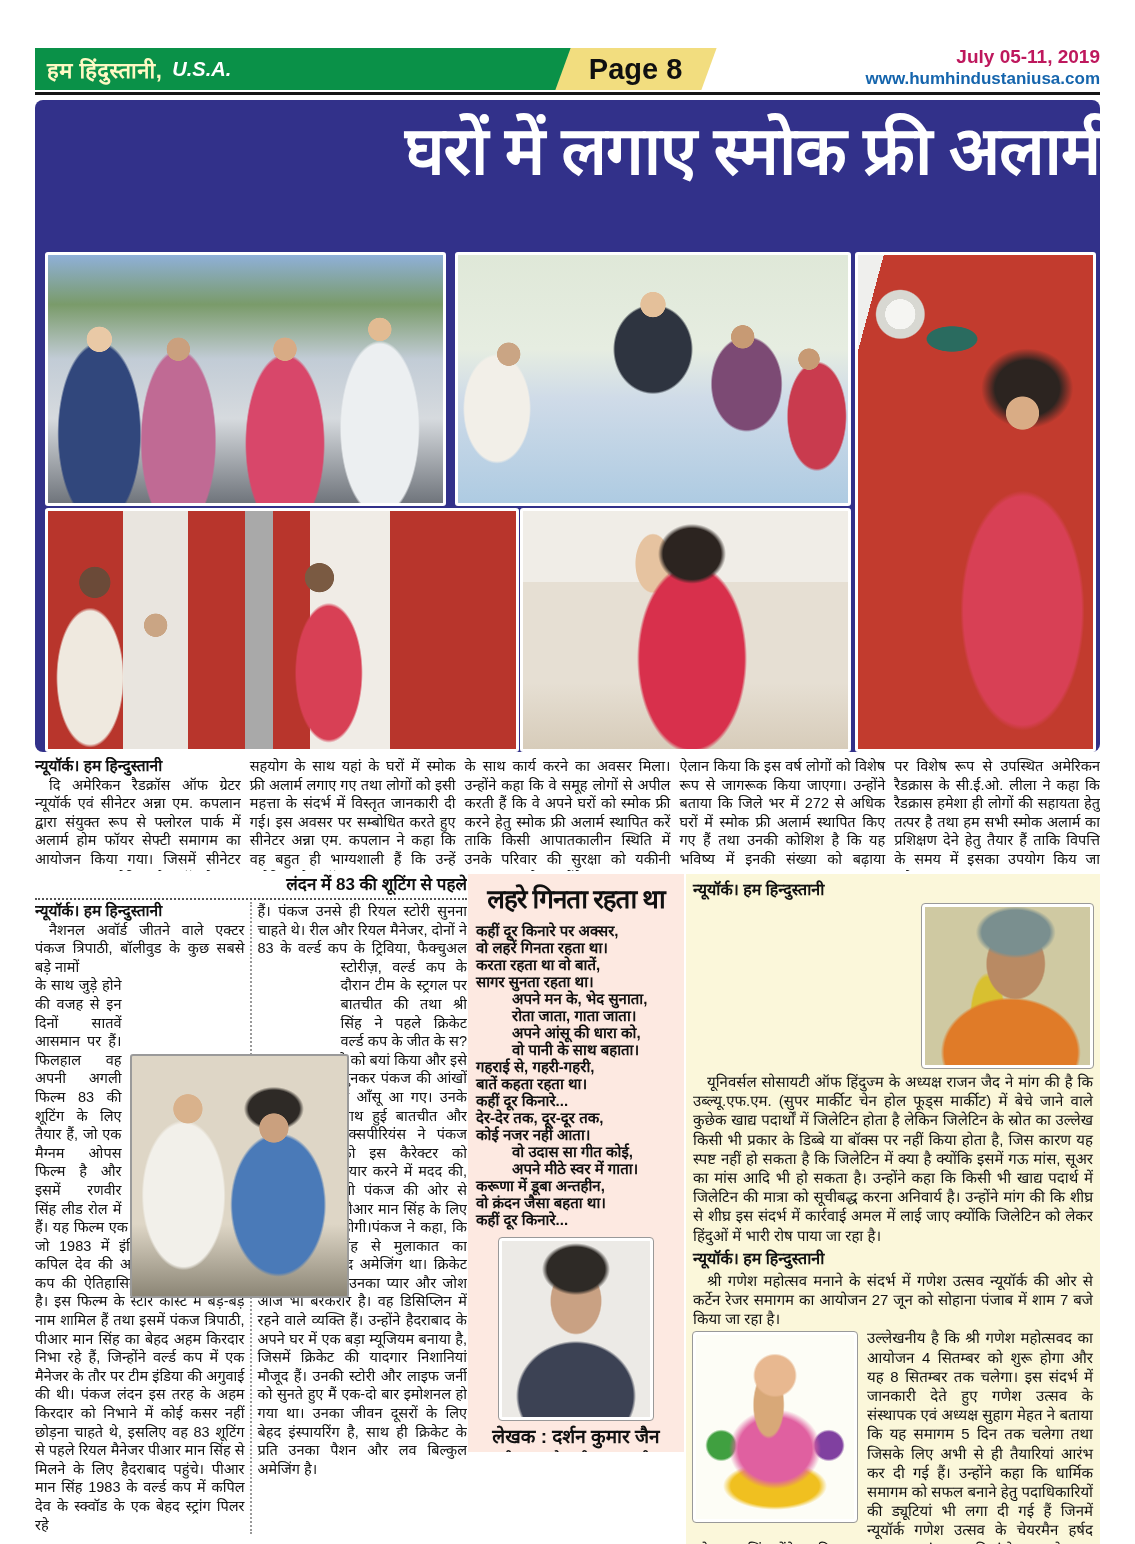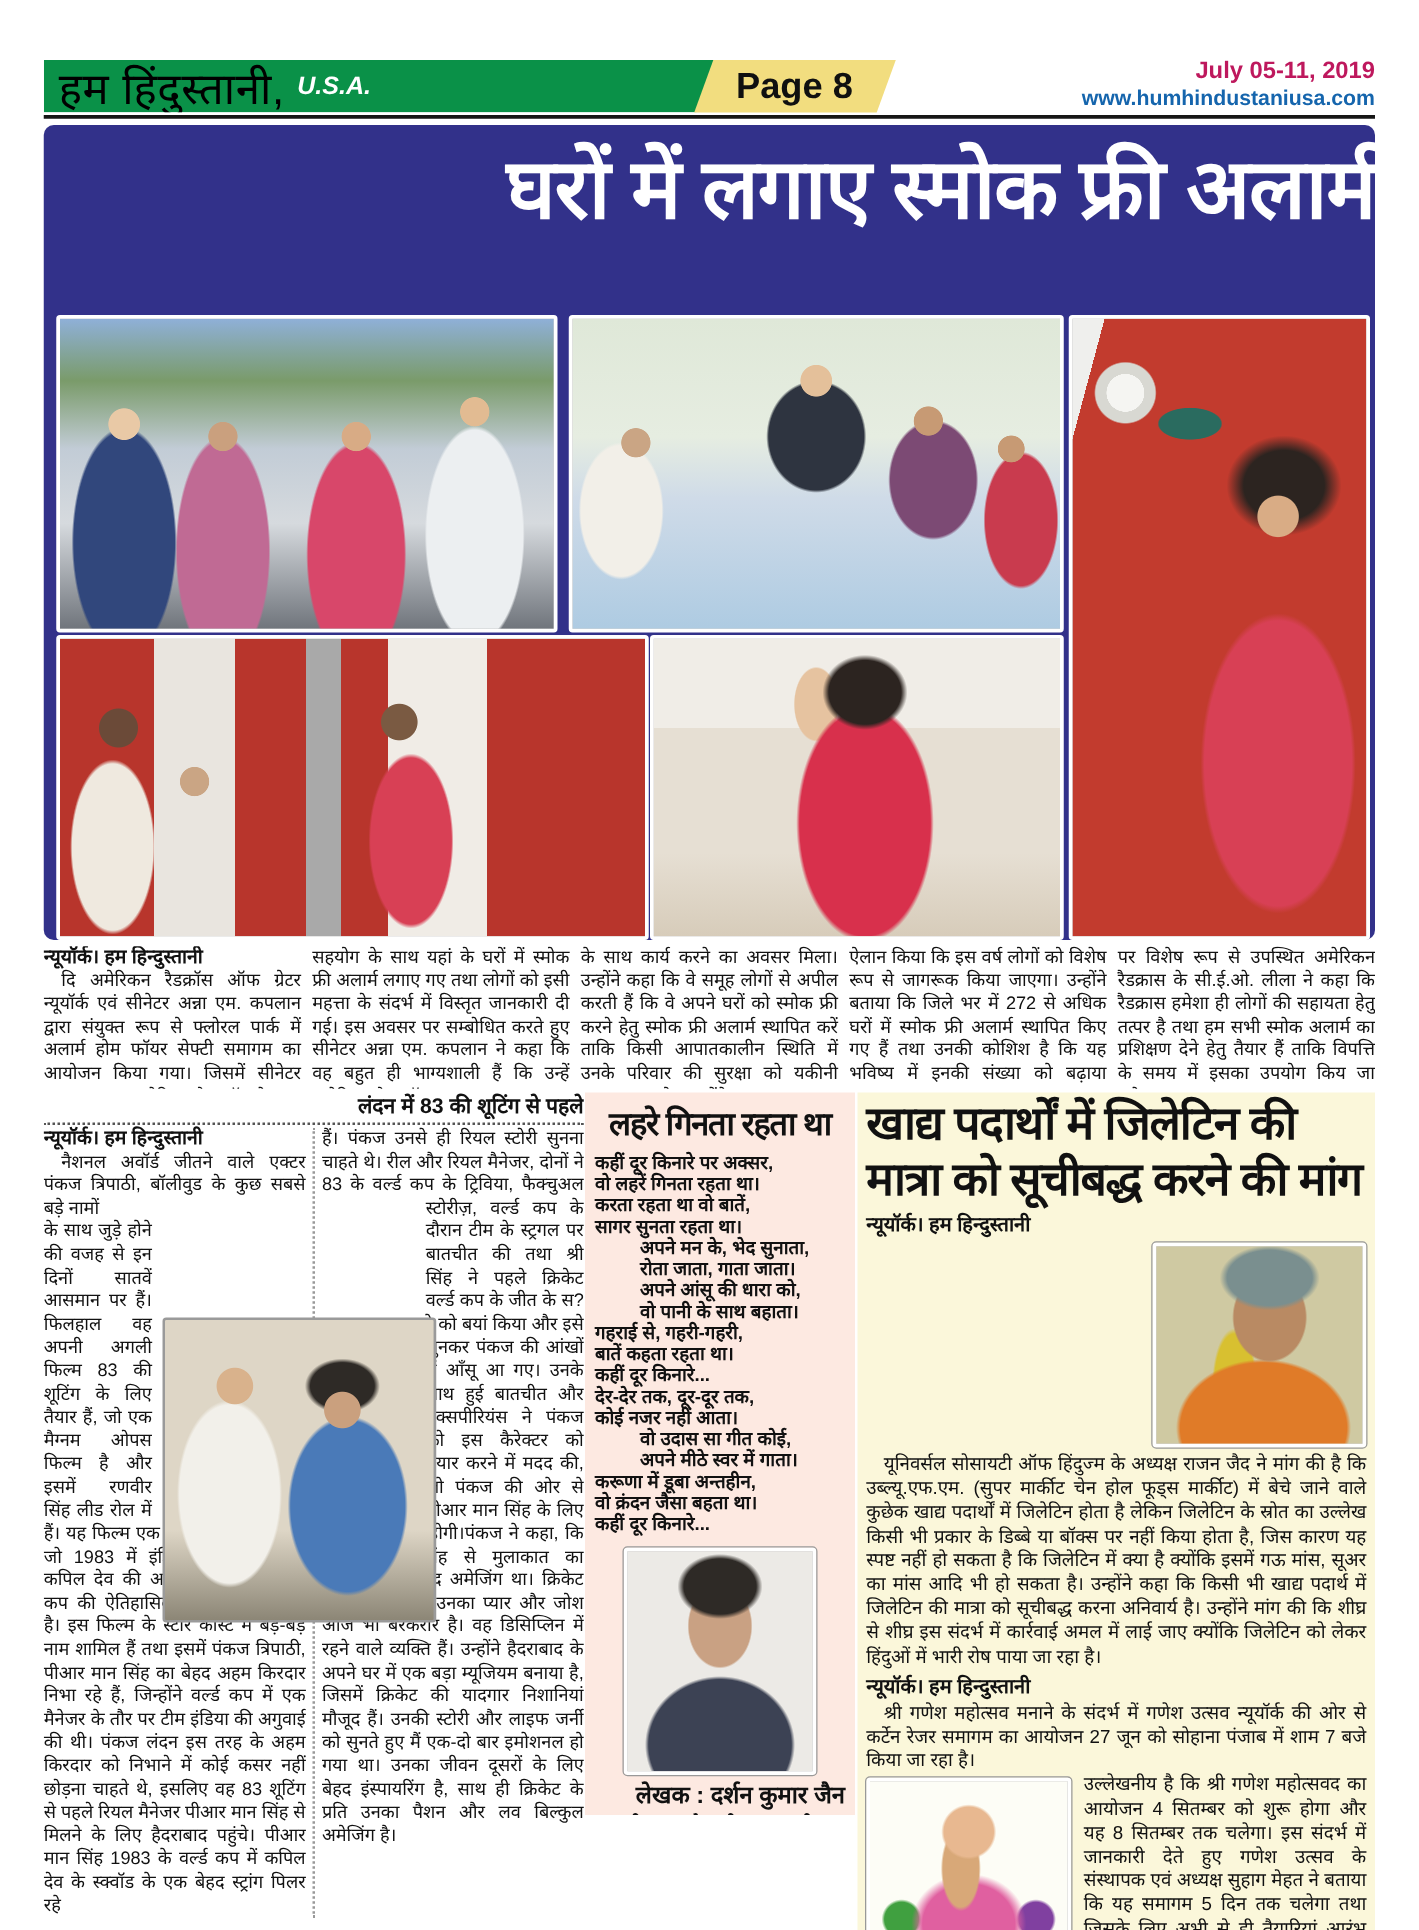--- a/index.html
+++ b/index.html
@@ -3,21 +3,21 @@
 <meta charset="utf-8">
 <style>
   html,body{margin:0;padding:0;background:#fff;}
   .page{position:relative;width:1135px;height:1544px;background:#fff;overflow:hidden;
         font-family:"Liberation Sans","DejaVu Sans",sans-serif;color:#111;}
   
   .header{position:absolute;left:35px;top:46px;width:1065px;height:46px;}
   .logo-bar{position:absolute;left:0;top:2px;width:540px;height:42px;background:#0a9148;
             clip-path:polygon(0 0,100% 0,calc(100% - 18px) 100%,0 100%);
             display:flex;align-items:center;padding-left:12px;box-sizing:border-box;}
-  .logo-hi{color:#000000;font-size:35px;font-weight:normal;letter-spacing:.5px;}
+  .logo-hi{color:#fef9c3;font-size:22px;font-weight:bold;letter-spacing:.5px;}
   .logo-usa{color:#fff;font-size:20px;font-weight:bold;font-style:italic;margin-left:10px;}
   .page-tab{position:absolute;left:528px;top:2px;width:146px;height:42px;background:#f2dd7f;
             transform:skewX(-20deg);display:flex;align-items:center;justify-content:center;}
   .page-tab-inner{transform:skewX(20deg);font-size:29px;font-weight:bold;color:#101010;}
   .header-right{position:absolute;right:0;top:0;text-align:right;line-height:22px;}
   .h-date{color:#be185d;font-size:19px;font-weight:bold;}
   .h-url{color:#1565ad;font-size:17px;font-weight:bold;}
   .header-rule{position:absolute;left:35px;top:92px;width:1065px;height:3px;background:#161616;}
   
   .banner{position:absolute;left:35px;top:100px;width:1065px;height:652px;background:#32318a;border-radius:8px;}
@@ -96,21 +96,21 @@
   .poem{position:absolute;left:468px;top:874px;width:216px;height:578px;background:#fde9e1;overflow:hidden;box-sizing:border-box;padding:2px 8px;}
   .poem-title{font-size:26px;font-weight:bold;text-align:center;margin:4px 0 6px 0;letter-spacing:-1px;}
   .pline{font-size:15px;line-height:17px;font-weight:600;}
   .pline.ind{padding-left:36px;font-weight:bold;}
   .author-photo{position:static;display:block;width:148px;height:176px;margin:10px auto 6px auto;border:3px solid #fff;outline:1px solid #999;
       background-image:
         radial-gradient(ellipse 34px 26px at 50% 16%,#2e2a26 0 85%,transparent 100%),
         radial-gradient(ellipse 26px 34px at 50% 34%,#c9a183 0 95%,transparent 100%),
         radial-gradient(ellipse 60px 55px at 50% 88%,#3c4254 0 95%,transparent 100%),
         linear-gradient(180deg,#eceae6 0 100%);}
-  .author-cap{font-size:19px;font-weight:bold;text-align:right;line-height:22px;}
+  .author-cap{font-size:19px;font-weight:bold;text-align:center;line-height:22px;}
   .author-line{font-size:13px;font-weight:bold;text-align:center;line-height:20px;}
   .author-email{font-size:14px;font-weight:bold;text-align:center;line-height:20px;}
   
   .right-col{position:absolute;left:686px;top:874px;width:414px;height:670px;background:#fbf7da;overflow:hidden;box-sizing:border-box;padding:2px 7px;}
   .rhead{font-size:37px;line-height:45px;font-weight:bold;letter-spacing:-1px;margin:0;}
   .rbody{font-size:15px;line-height:19.2px;}
   .rajan{position:static;float:right;width:165px;height:158px;margin:2px 0 4px 8px;border:3px solid #fff;outline:1px solid #999;
       background-image:
         radial-gradient(ellipse 40px 26px at 55% 16%,#7a8f8f 0 85%,transparent 100%),
         radial-gradient(ellipse 30px 36px at 55% 36%,#b98a63 0 95%,transparent 100%),
@@ -220,21 +220,20 @@
     <div class="pline">कहीं दूर किनारे...</div>
     <div class="ph author-photo"></div>
     <div class="author-cap">लेखक : दर्शन कुमार जैन</div>
     <div class="author-line">डी-2/3, तपोवन दीप, पठानवाड़ी</div>
     <div class="author-line">रोड, मालाड (पूर्व) मुम्बई-400097</div>
     <div class="author-line">मो. 98924-85885</div>
     <div class="author-email">E-mail : darshankumar_jain@yahoo.co.in</div>
   </div>
 
   <div class="right-col">
-    <div class="rhead">खाद्य पदार्थों में जिलेटिन की मात्रा को सूचीबद्ध करने की मांग</div>
     <div class="rdateline">न्यूयॉर्क। हम हिन्दुस्तानी</div>
     <p class="rbody">
       <span class="ph rajan"></span>
       <span class="indent">यूनिवर्सल सोसायटी ऑफ हिंदुज्म के अध्यक्ष राजन जैद ने मांग की है कि उब्ल्यू.एफ.एम. (सुपर मार्कीट चेन होल फूड्स मार्कीट) में बेचे जाने वाले कुछेक खाद्य पदार्थों में जिलेटिन होता है लेकिन जिलेटिन के स्रोत का उल्लेख किसी भी प्रकार के डिब्बे या बॉक्स पर नहीं किया होता है, जिस कारण यह स्पष्ट नहीं हो सकता है कि जिलेटिन में क्या है क्योंकि इसमें गऊ मांस, सूअर का मांस आदि भी हो सकता है। उन्होंने कहा कि किसी भी खाद्य पदार्थ में जिलेटिन की मात्रा को सूचीबद्ध करना अनिवार्य है। उन्होंने मांग की कि शीघ्र से शीघ्र इस संदर्भ में कार्रवाई अमल में लाई जाए क्योंकि जिलेटिन को लेकर हिंदुओं में भारी रोष पाया जा रहा है।</span>
     </p>
     <div class="rdateline">न्यूयॉर्क। हम हिन्दुस्तानी</div>
     <p class="rbody">
       <span class="indent">श्री गणेश महोत्सव मनाने के संदर्भ में गणेश उत्सव न्यूयॉर्क की ओर से कर्टेन रेजर समागम का आयोजन 27 जून को सोहाना पंजाब में शाम 7 बजे किया जा रहा है।</span>
       <span class="ph ganesh"></span>
       <span>उल्लेखनीय है कि श्री गणेश महोत्सवद का आयोजन 4 सितम्बर को शुरू होगा और यह 8 सितम्बर तक चलेगा। इस संदर्भ में जानकारी देते हुए गणेश उत्सव के संस्थापक एवं अध्यक्ष सुहाग मेहत ने बताया कि यह समागम 5 दिन तक चलेगा तथा जिसके लिए अभी से ही तैयारियां आरंभ कर दी गई हैं। उन्होंने कहा कि धार्मिक समागम को सफल बनाने हेतु पदाधिकारियों की ड्यूटियां भी लगा दी गई हैं जिनमें न्यूयॉर्क गणेश उत्सव के चेयरमैन हर्षद पटेल जय सिंह होंगे जबकि समागम का शुभारंभ गणपति मंत्रोच्चारण के साथ होगा, जिसकी अध्यक्ष फ्लोरा पारेख द्वारा की जाएगी तथा सम्मान समारोह की अध्यक्षता जय शाह द्वारा की जाएगी तथा चंद्रकांत शाह द्वारा कल्चरल प्रोग्राम की कमान संभाली गई है। उन्होंने बताया कि इसके अलावा अन्य गण्यमान्यों द्वारा भी श्री गणेश महोत्सव मनाने के लिए अपना बहुमूल्य योगदान डाला जा रहा है।</span>

